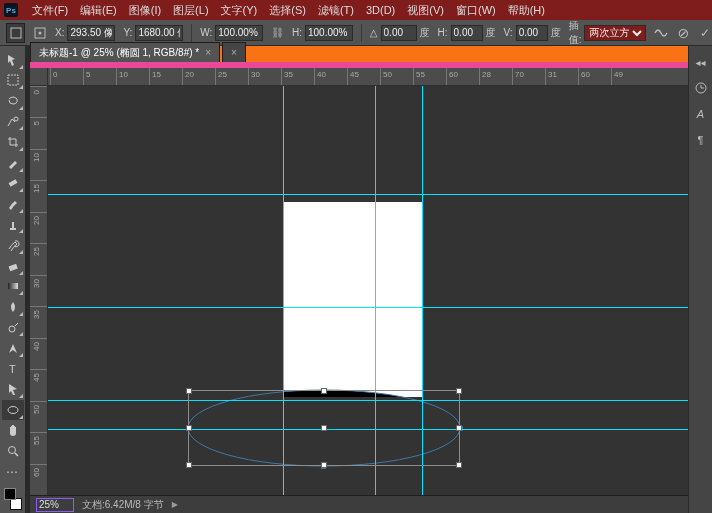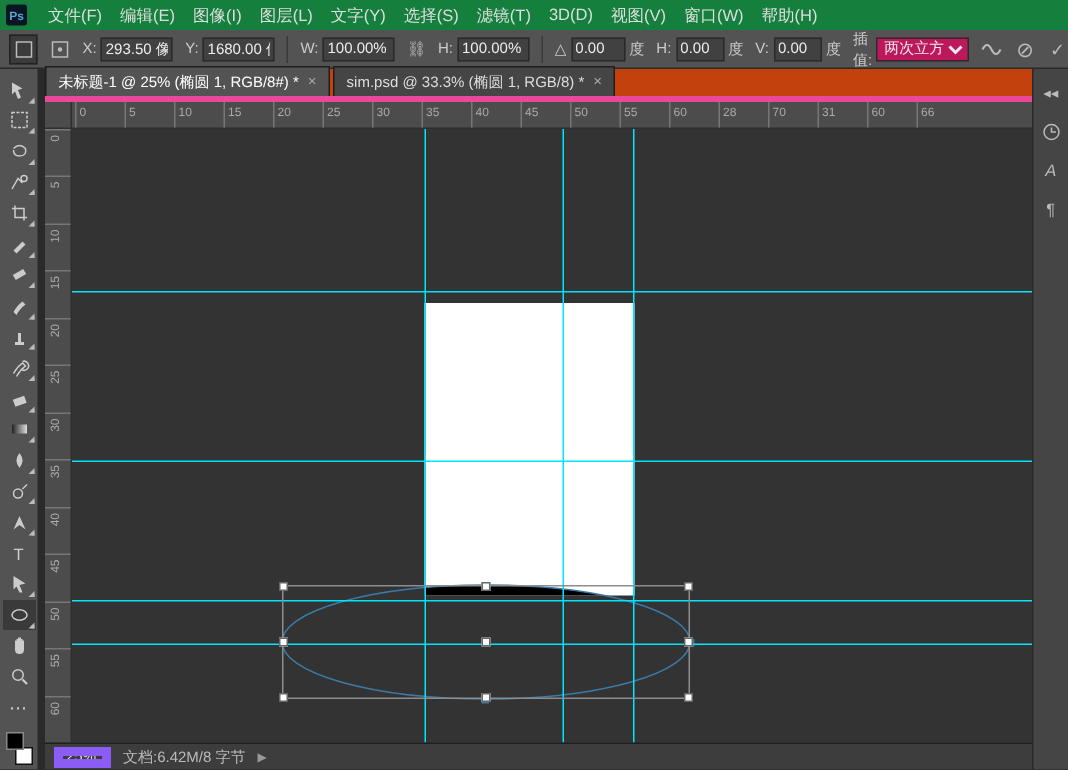--- a/index.html
+++ b/index.html
@@ -1,31 +1,31 @@
 <!DOCTYPE html>
 <html><head>
 <meta charset="utf-8">
 <style>
   * { margin:0; padding:0; box-sizing:border-box; user-select:none; }
   html,body { width:712px; height:513px; background:#2a2a2a; font-family:"Segoe UI",Tahoma,sans-serif; font-size:10px; color:#ccc; overflow:hidden; }
   body { display:flex; flex-direction:column; }
 
   
-  .menubar { height:20px; background:#15803d; display:flex; align-items:center; padding:0 4px; gap:4px; }
+  .menubar { height:20px; background:#7f1d1d; display:flex; align-items:center; padding:0 4px; gap:4px; }
   .ps-badge { width:14px; height:14px; background:#081622; color:#5ba5d8; display:flex; align-items:center; justify-content:center; font-size:8px; font-weight:700; border-radius:2px; margin-right:6px; }
   .menu-item { padding:2px 4px; font-size:11px; color:#ddd; }
 
   
   .optbar { height:26px; background:#535353; display:flex; align-items:center; border-bottom:1px solid #2a2a2a; padding-left:6px; gap:8px; font-size:10px; color:#bbb; }
   .optbar .tool-preset { width:22px; height:20px; background:#3b3b3b; border:1px solid #222; display:flex; align-items:center; justify-content:center; }
   .optbar .grp { display:flex; align-items:center; gap:3px; }
   .optbar .lbl { color:#ccc; }
   .optbar input.fld { width:48px; height:16px; background:#414141; border:1px solid #2a2a2a; color:#eee; font-size:10px; padding:0 2px; }
   .optbar .chain { color:#bbb; }
-  .optbar select { height:16px; background:#be185d; border:1px solid #2a2a2a; color:#eee; font-size:10px; }
+  .optbar select { height:16px; background:#7f1d1d; border:1px solid #2a2a2a; color:#eee; font-size:10px; }
   .optbar .sep { width:1px; height:18px; background:#3a3a3a; }
   .optbar .ico { width:16px; height:16px; display:flex; align-items:center; justify-content:center; color:#bbb; }
   .optbar .commit-no { color:#bbb; font-size:14px; }
   .optbar .commit-ok { color:#bbb; font-size:12px; }
 
   
   .main { flex:1; display:flex; min-height:0; }
 
   
   .toolbox { width:26px; background:#535353; display:flex; flex-direction:column; align-items:center; padding-top:4px; gap:1px; border-right:1px solid #2a2a2a; }
@@ -40,21 +40,21 @@
 
   
   .gutter { width:4px; background:#2a2a2a; }
 
   
   .right { width:24px; background:#454545; border-left:1px solid #2a2a2a; display:flex; flex-direction:column; align-items:center; padding-top:8px; gap:10px; }
   .right .ric { width:16px; height:16px; color:#bbb; display:flex; align-items:center; justify-content:center; }
 
   
   .doccol { flex:1; display:flex; flex-direction:column; background:#2b2b2b; min-width:0; }
-  .tabstrip { height:22px; background:#c2410c; display:flex; align-items:flex-end; border-bottom:4px solid #ec4899; }
+  .tabstrip { height:22px; background:#f97316; display:flex; align-items:flex-end; border-bottom:6px solid #ec4899; }
   .tab { height:20px; padding:0 8px; font-size:10px; color:#ddd; display:flex; align-items:center; gap:6px; border:1px solid #1e1e1e; border-bottom:none; background:#454545; margin-right:2px; }
   .tab.active { background:#535353; color:#fff; }
   .tab .close { color:#aaa; }
 
   
   .canvas-wrap { flex:1; position:relative; background:#333333; overflow:hidden; }
   .ruler-h { position:absolute; left:18px; right:0; top:0; height:18px; background:#4c4c4c; border-bottom:1px solid #2f2f2f; display:flex; align-items:flex-end; padding-left:2px; }
   .ruler-h .tick { width:33px; height:100%; border-left:1px solid #777; position:relative; }
   .ruler-h .tick span { position:absolute; top:2px; left:2px; font-size:8px; color:#aaa; }
   .ruler-v { position:absolute; top:18px; bottom:0; left:0; width:18px; background:#4c4c4c; border-right:1px solid #2f2f2f; display:flex; flex-direction:column; }
@@ -66,21 +66,21 @@
   .artboard { position:absolute; background:#fff; }
   .guide-v { position:absolute; top:0; bottom:0; width:0; border-left:1px solid #00e5ff; }
   .guide-h { position:absolute; left:0; right:0; height:0; border-top:1px solid #00e5ff; }
 
   
   .xform { position:absolute; border:1px solid #8d8d8d; }
   .xform .hd { position:absolute; width:6px; height:6px; background:#fff; border:1px solid #666; margin:-3px; }
 
   
   .status { height:18px; background:#3d3d3d; border-top:1px solid #1e1e1e; display:flex; align-items:center; gap:8px; padding:0 6px; font-size:10px; color:#bbb; }
-  .status .zoomfld { width:38px; height:14px; background:#3d3d3d; border:6px solid #8b5cf6; color:#ddd; font-size:10px; padding:0 2px; }
+  .status .zoomfld { width:38px; height:14px; background:#3d3d3d; border:1px solid #8b5cf6; color:#ddd; font-size:10px; padding:0 2px; }
   .status .tri { font-size:8px; color:#999; }
 </style>
 </head>
 <body>
 
 <div class="menubar">
   <div class="ps-badge">Ps</div>
   <div class="menu-item">文件(F)</div>
   <div class="menu-item">编辑(E)</div>
   <div class="menu-item">图像(I)</div>
@@ -288,21 +288,20 @@
 
   <div class="gutter"></div>
 
   <div class="doccol">
     <div class="tabstrip">
       <div class="tab active">
         <span>未标题-1 @ 25% (椭圆 1, RGB/8#) *</span>
         <span class="close">×</span>
       </div>
       <div class="tab">
-        <span>sim.psd @ 33.3% (椭圆 1, RGB/8) *</span>
         <span class="close">×</span>
       </div>
     </div>
 
     <div class="canvas-wrap">
       <div class="ruler-corner"></div>
       <div class="ruler-h" id="rh">
           <div class="tick">
             <span>0</span>
           </div>
@@ -348,21 +347,21 @@
           <div class="tick">
             <span>70</span>
           </div>
           <div class="tick">
             <span>31</span>
           </div>
           <div class="tick">
             <span>60</span>
           </div>
           <div class="tick">
-            <span>66</span>
+            <span>49</span>
           </div>
         </div>
       <div class="ruler-v" id="rv">
           <div class="tick">
             <span>0</span>
           </div>
           <div class="tick">
             <span>5</span>
           </div>
           <div class="tick">

